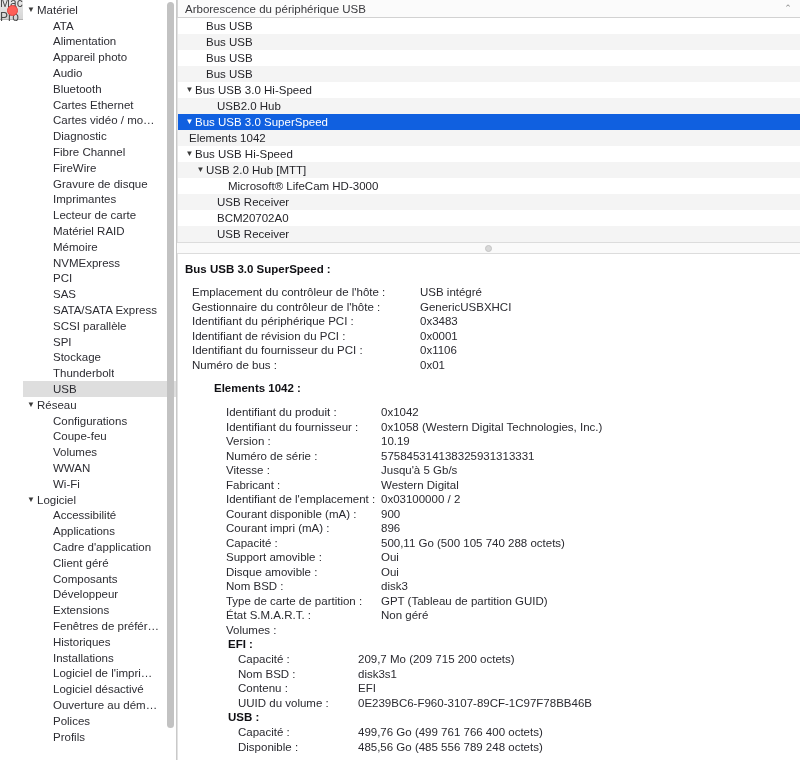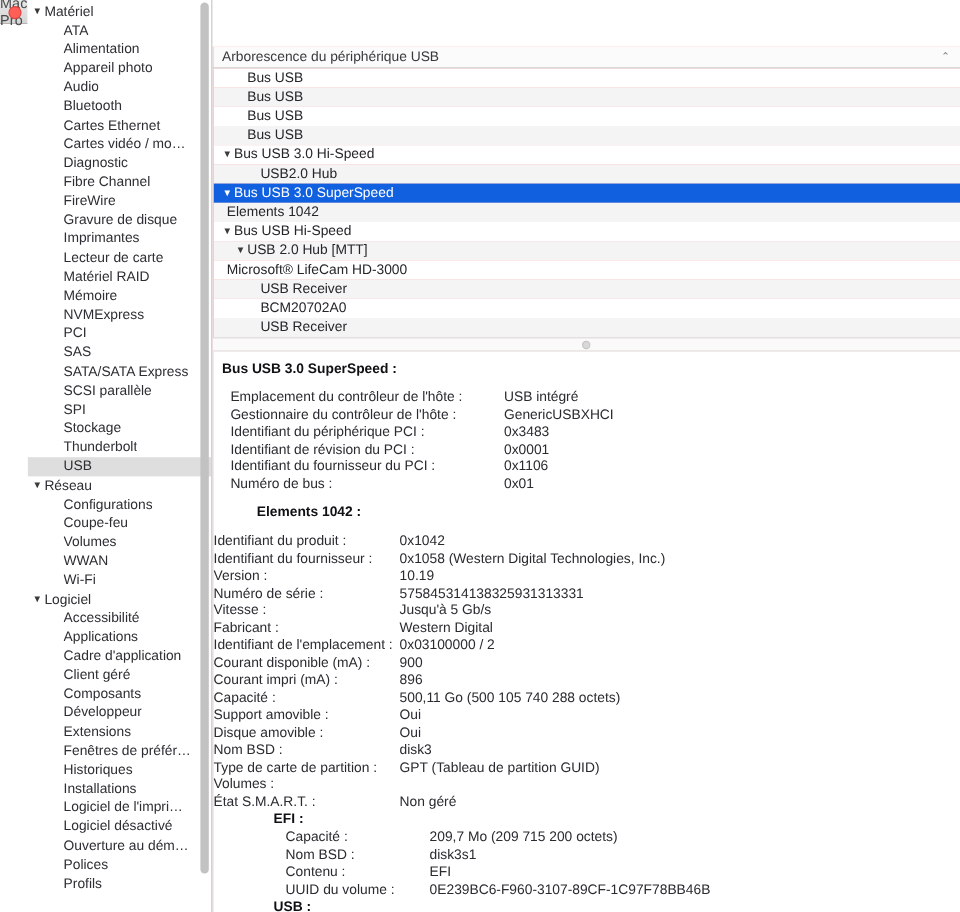--- a/index.html
+++ b/index.html
@@ -114,23 +114,22 @@
     background: #c2c2c2;
     border-radius: 4px;
   }
 
   
   .content {
     flex: 1 1 auto;
     min-width: 0;
     display: flex;
     flex-direction: column;
-    background: #fca5a5;
+    background: #eab308;
     overflow: hidden;
-    margin-top: 39px;
   }
 
   
   .pane-header {
     flex: 0 0 18px;
     height: 18px;
     background: #fbfbfb;
     border-bottom: 1px solid #d2d2d2;
     border-left: 1px solid #d2d2d2;
     display: flex;
@@ -228,21 +227,21 @@
     font-size: 11.5px;
     color: #2a2a30;
     line-height: 14.5px;
     white-space: nowrap;
   }
   .d-row .k { flex: 0 0 auto; }
   .d-row .v { flex: 0 0 auto; }
 
   
   .lvl1 { padding-left: 14px; gap: 28px; }
-  .lvl2 { }
+  .lvl2 { padding-left: 48px; }
   .lvl3 { padding-left: 36px; }
   .lvl4 { padding-left: 50px; }
 
   .d-row.l1 .k { width: 200px; }
   .d-row.l2 .k { width: 155px; }
   .d-row.l3 .k { width: 120px; }
 
   .spacer-8 { height: 9px; }
 </style>
 </head>
@@ -455,21 +454,21 @@
               <span>Elements 1042</span>
             </div>
             <div class="tree-row even" style="padding-left: 6px;">
               <span class="tri">▼</span>
               <span>Bus USB Hi-Speed</span>
             </div>
             <div class="tree-row odd" style="padding-left: 17px;">
               <span class="tri">▼</span>
               <span>USB 2.0 Hub [MTT]</span>
             </div>
-            <div class="tree-row even" style="">
+            <div class="tree-row even" style="padding-left: 39px;">
               <span class="tri blank">▼</span>
               <span>Microsoft® LifeCam HD-3000</span>
             </div>
             <div class="tree-row odd" style="padding-left: 28px;">
               <span class="tri blank">▼</span>
               <span>USB Receiver</span>
             </div>
             <div class="tree-row even" style="padding-left: 28px;">
               <span class="tri blank">▼</span>
               <span>BCM20702A0</span>
@@ -567,26 +566,26 @@
             </div>
             <div class="d-row l2 lvl2">
               <span class="k">Nom BSD :</span>
               <span class="v">disk3</span>
             </div>
             <div class="d-row l2 lvl2">
               <span class="k">Type de carte de partition :</span>
               <span class="v">GPT (Tableau de partition GUID)</span>
             </div>
             <div class="d-row l2 lvl2">
+              <span class="k">État S.M.A.R.T. :</span>
+              <span class="v">Non géré</span>
+            </div>
+            <div class="d-row l2 lvl2">
               <span class="k">Volumes :</span>
               <span class="v"></span>
-            </div>
-            <div class="d-row l2 lvl2">
-              <span class="k">État S.M.A.R.T. :</span>
-              <span class="v">Non géré</span>
             </div>
           </div>
         <div id="detail-volumes">
             <div class="d-sub lvl4">EFI :</div>
             <div class="d-row l3 " style="padding-left: 60px;">
               <span class="k">Capacité :</span>
               <span class="v">209,7 Mo (209 715 200 octets)</span>
             </div>
             <div class="d-row l3 " style="padding-left: 60px;">
               <span class="k">Nom BSD :</span>

